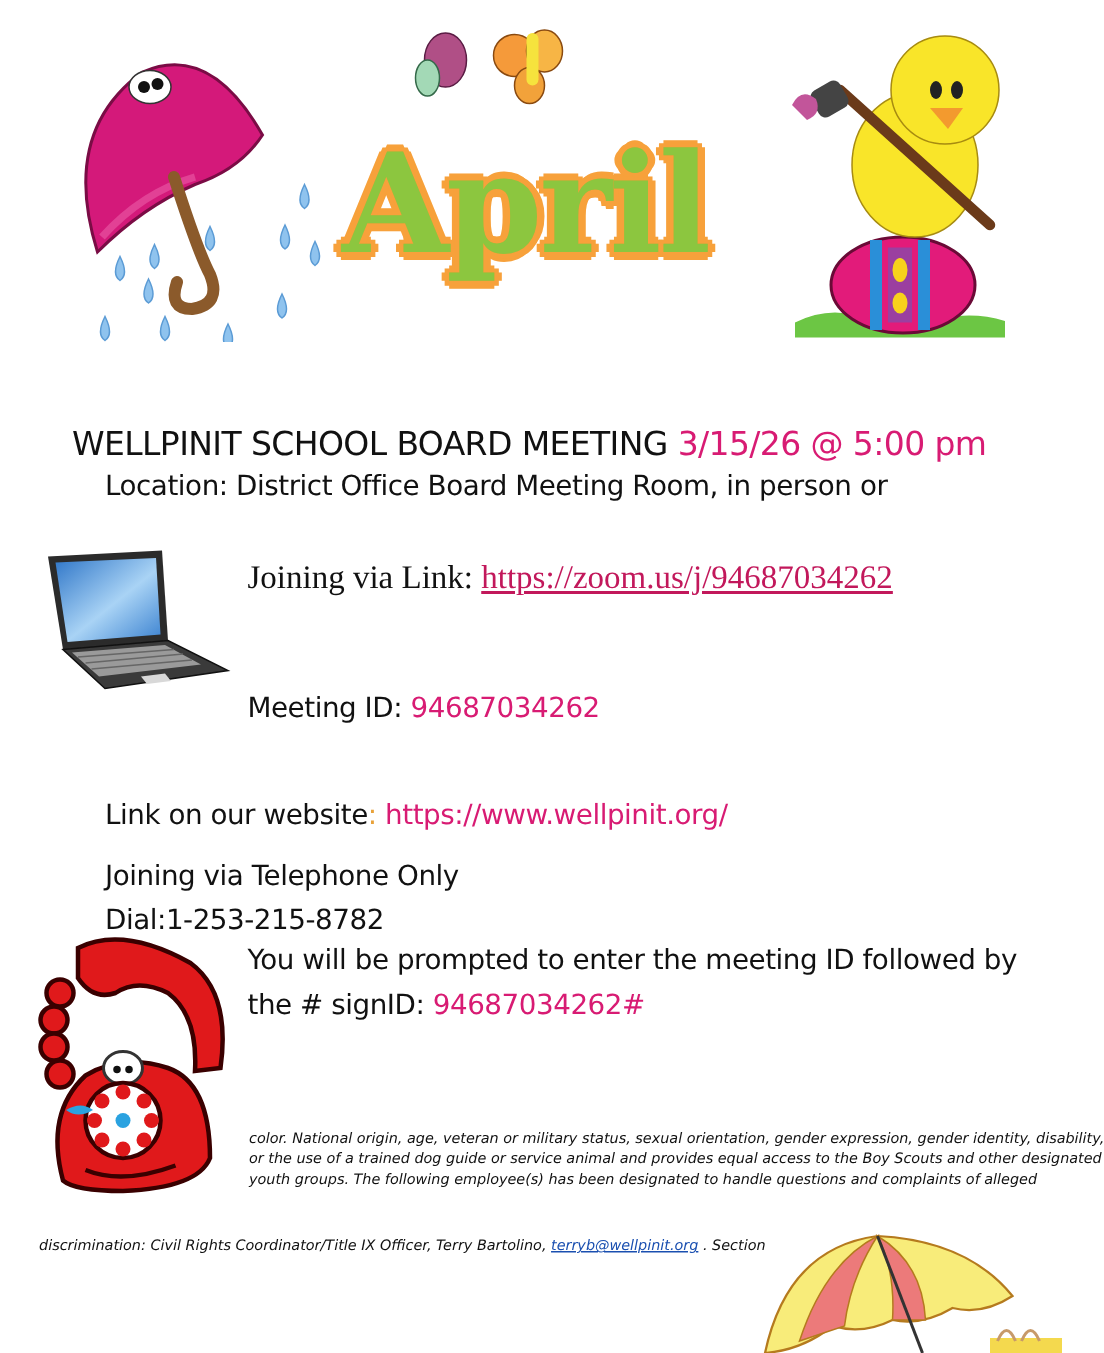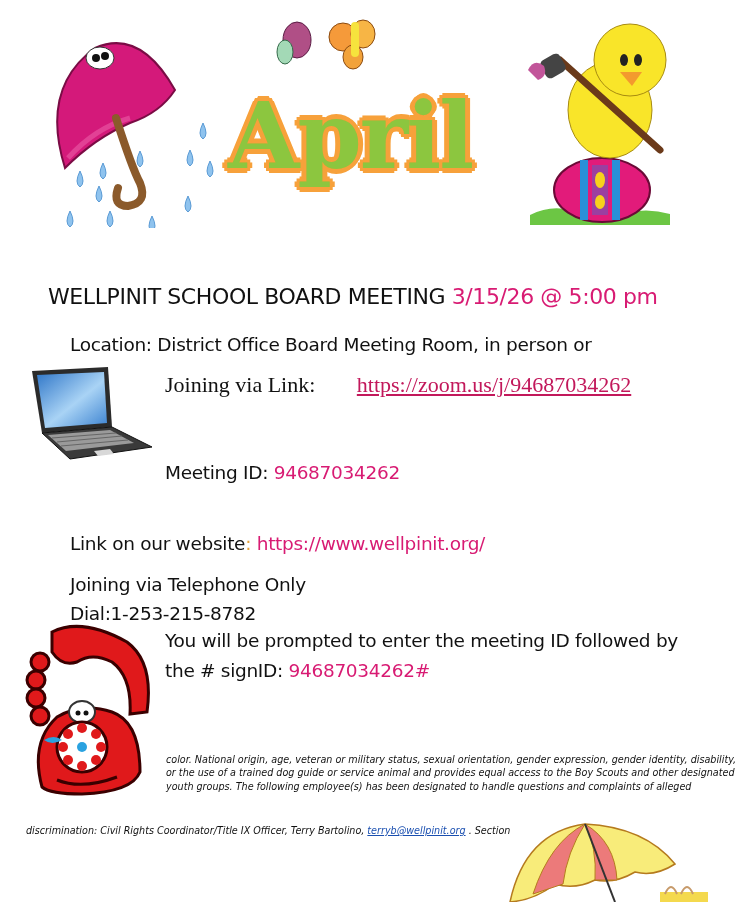--- a/index.html
+++ b/index.html
@@ -4,21 +4,21 @@
   <style>
     html, body { margin:0; padding:0; }
     body { width:736px; height:902px; background:#ffffff; position:relative; overflow:hidden; font-family:"Liberation Sans", sans-serif; color:#111; }
     .abs { position:absolute; }
     .sans { font-family:"DejaVu Sans", "Liberation Sans", sans-serif; }
     .serif { font-family:"Liberation Serif", serif; }
     .pink { color:#d81b73; }
     .title { left:48px; top:284px; font-size:22px; letter-spacing:-0.4px; white-space:nowrap; }
     .line { font-size:18.5px; white-space:nowrap; letter-spacing:-0.3px; }
     .zoomline { left:165px; top:372px; font-size:22px; white-space:nowrap; }
-    .zoomline a { color:#c2185b; text-decoration:underline;margin-left:36px; }
+    .zoomline a { color:#c2185b; text-decoration:underline; }
     .legal { font-size:9.6px; font-style:italic; line-height:13.4px; color:#111; white-space:nowrap; }
     .legal a { color:#1a4fb0; text-decoration:underline; }
     .april { left:228px; top:82px; font-family:"DejaVu Serif", serif; font-weight:bold; font-size:92px; color:#8cc63f; letter-spacing:-2px;
       -webkit-text-stroke:3px #fff; paint-order:stroke fill;
       text-shadow: 0 0 0 #f39c32, 3px 3px 0 #f7a13b, -3px -3px 0 #f7a13b, 3px -3px 0 #f7a13b, -3px 3px 0 #f7a13b, 5px 0 0 #f7a13b, -5px 0 0 #f7a13b, 0 5px 0 #f7a13b, 0 -5px 0 #f7a13b; }
   </style>
 </head>
 <body>
 
 <div class="abs" style="left:40px;top:18px;width:200px;height:210px;">
@@ -80,21 +80,21 @@
     <rect x="22" y="36" width="22" height="20" rx="5" fill="#444" transform="rotate(-30 33 46)"></rect>
     <path d="M8 50 q6 -12 16 -4 q4 10 -6 14z" fill="#c2559a"></path>
   </svg>
 </div>
 
 <div class="abs title sans" style="font-family:'DejaVu Sans',sans-serif;">
   <span>WELLPINIT SCHOOL BOARD MEETING</span>
   <span class="pink">3/15/26 @ 5:00 pm</span>
 </div>
 
-<div class="abs line sans" style="left:70px;top:334px;font-family:'DejaVu Sans',sans-serif;">Location: District Office Board Meeting Room, in person or</div>
+<div class="abs line sans" style="left:70px;top:314px;font-family:'DejaVu Sans',sans-serif;">Location: District Office Board Meeting Room, in person or</div>
 
 <div class="abs" style="left:30px;top:365px;width:125px;height:95px;">
   <svg width="125" height="95" viewBox="0 0 125 95">
     <defs>
       <linearGradient id="scr" x1="0" y1="0" x2="1" y2="1">
         <stop offset="0" stop-color="#2f76c8"></stop>
         <stop offset="0.55" stop-color="#a9d3f5"></stop>
         <stop offset="1" stop-color="#3b82d0"></stop>
       </linearGradient>
     </defs>

